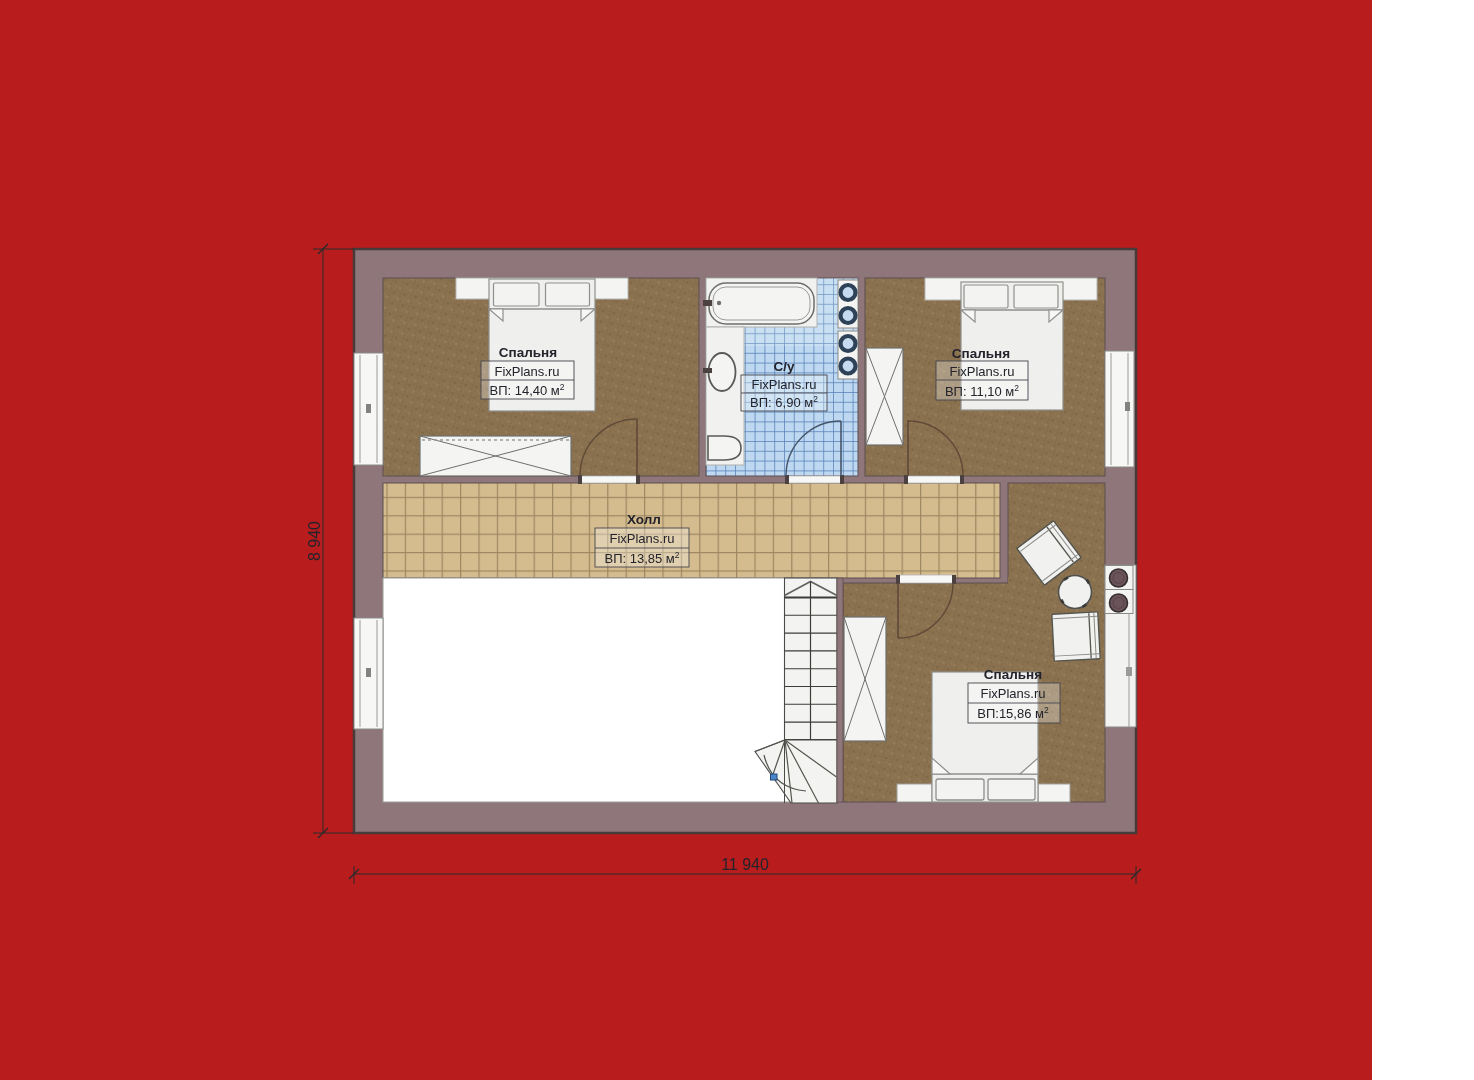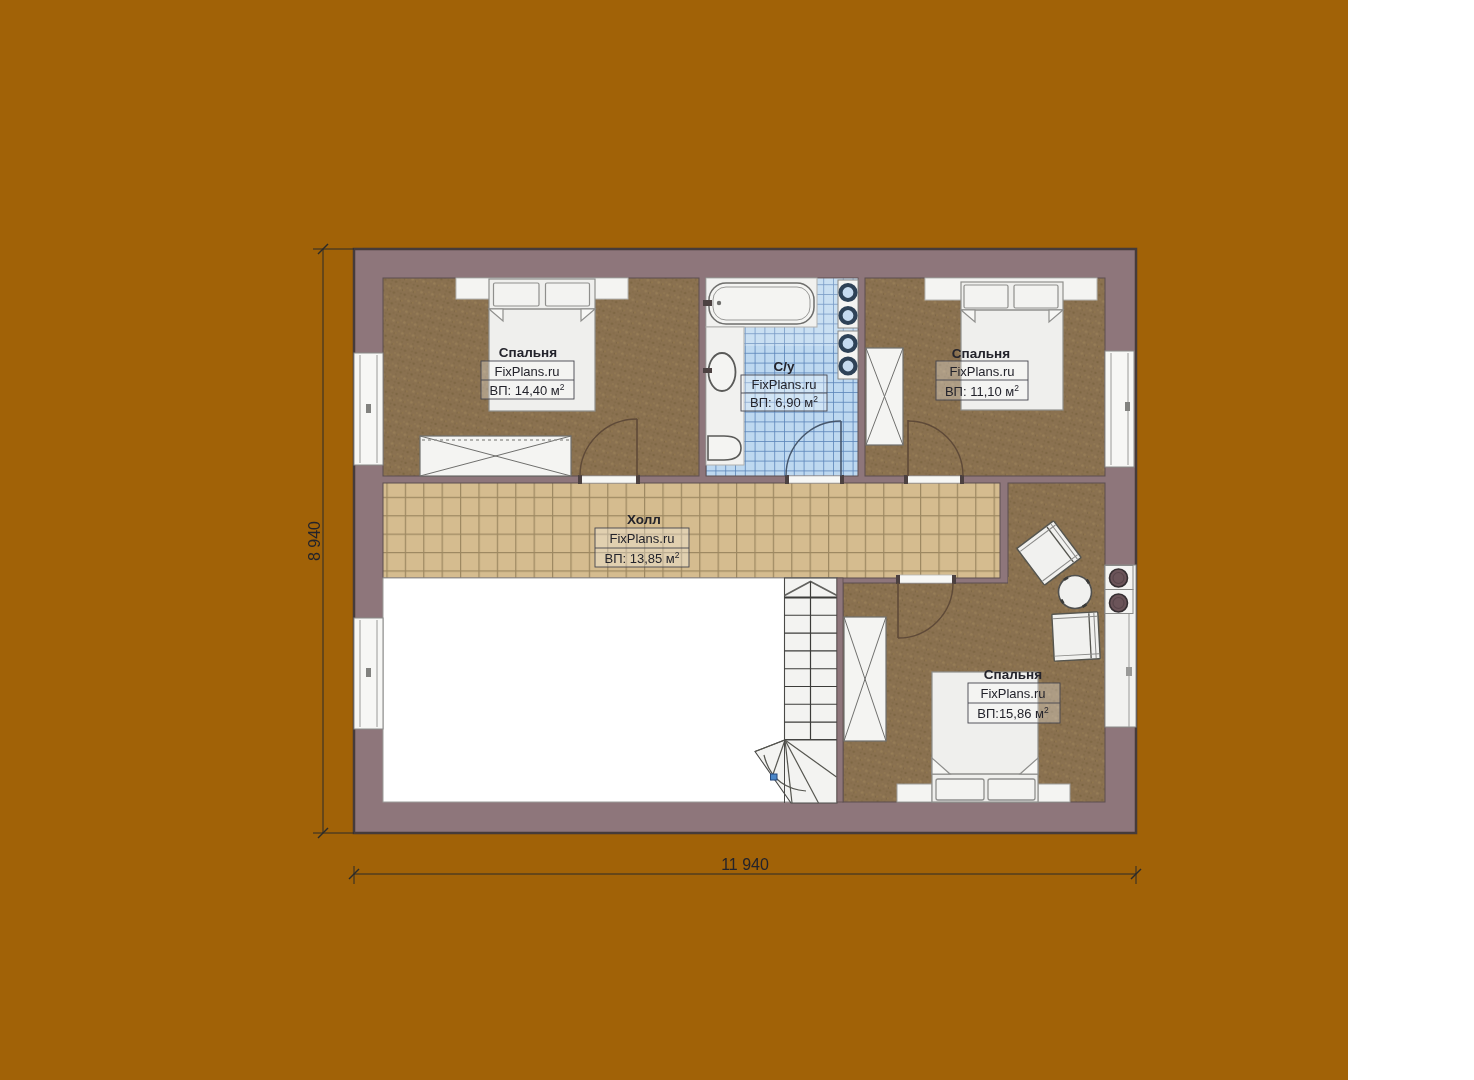--- a/index.html
+++ b/index.html
@@ -1,17 +1,17 @@
 <!DOCTYPE html>
 <html><head>
 <meta charset="utf-8">
 <style>
   html,body{margin:0;padding:0;background:#ffffff;}
-  .page{position:relative;width:1348px;height:1080px;background:#a16207;overflow:hidden;
-        font-family:"Liberation Sans", sans-serif;}
+  .page{position:relative;width:1348px;height:1080px;background:#b91c1c;overflow:hidden;
+        font-family:"Liberation Sans", sans-serif;padding-left:24px;}
   svg{position:absolute;left:0;top:0;}
   text{font-family:"Liberation Sans", sans-serif;fill:#23232b;}
 </style>
 </head>
 <body>
 <div class="page">
 <svg width="1474" height="1080" viewBox="0 0 1474 1080">
 <defs>
   <pattern id="carpet" width="11" height="11" patternUnits="userSpaceOnUse" patternTransform="rotate(11)">
     <rect width="11" height="11" fill="#8a7150"></rect>

